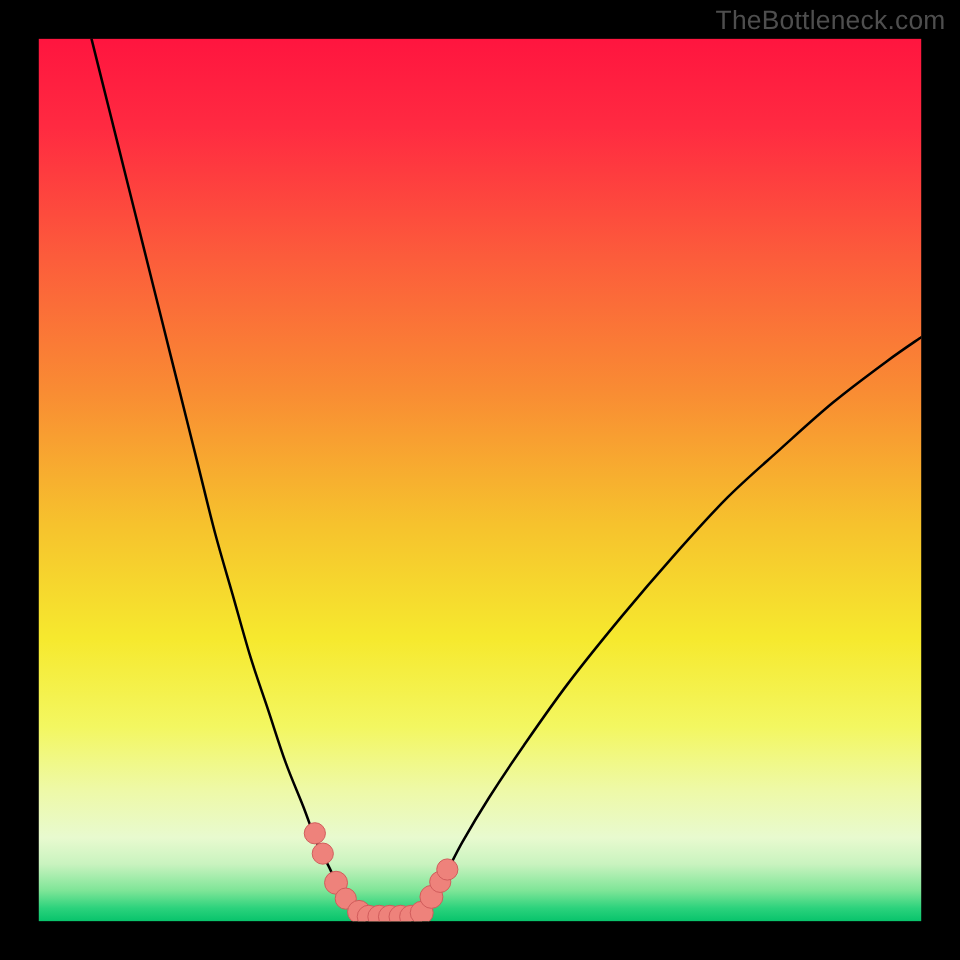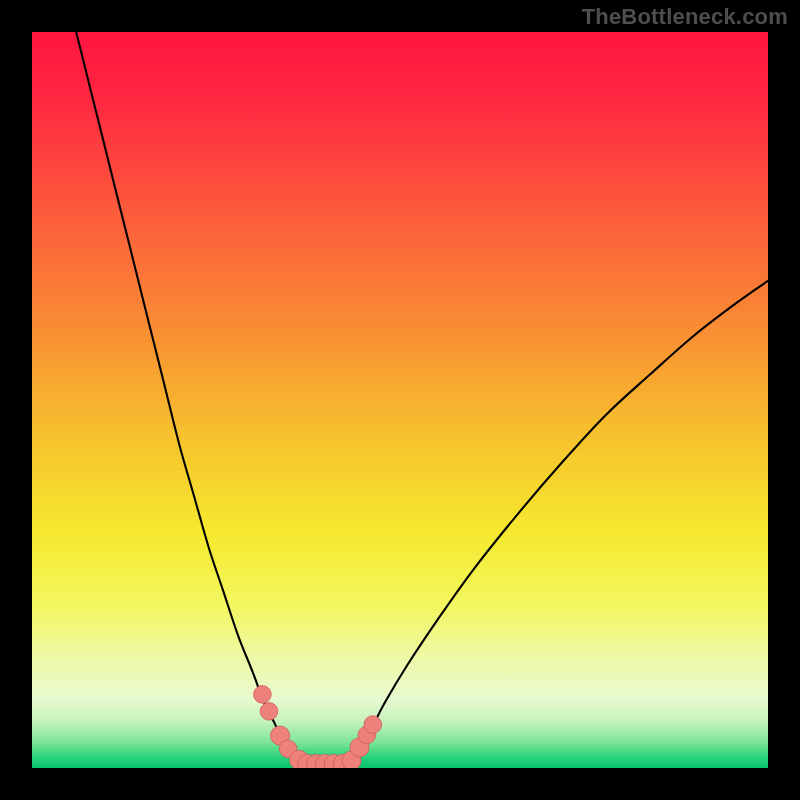--- a/index.html
+++ b/index.html
@@ -19,21 +19,21 @@
     height: 800px;
     background: #000;
   }
   .watermark {
     position: absolute;
     top: 4px;
     right: 12px;
     color: #4e4e4e;
     font-size: 22px;
     letter-spacing: 0.2px;
-    font-weight: 700;
+    font-weight: 400;
     z-index: 50;
   }
   .plot {
     position: absolute;
     left: 32px;
     top: 32px;
     width: 736px;
     height: 736px;
     overflow: hidden;
   }

